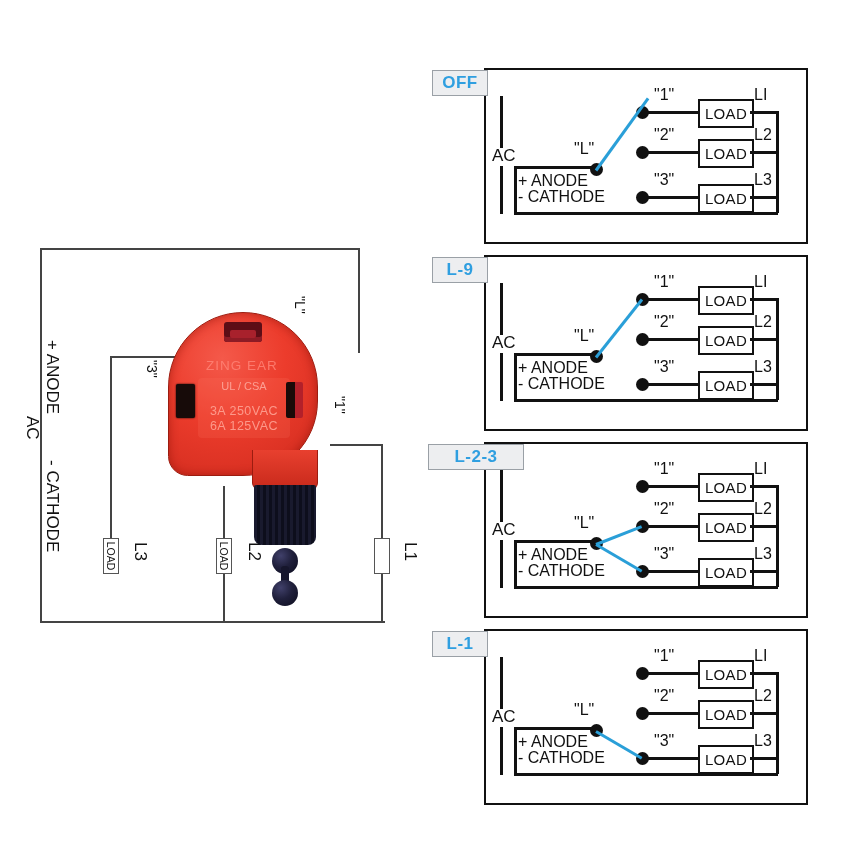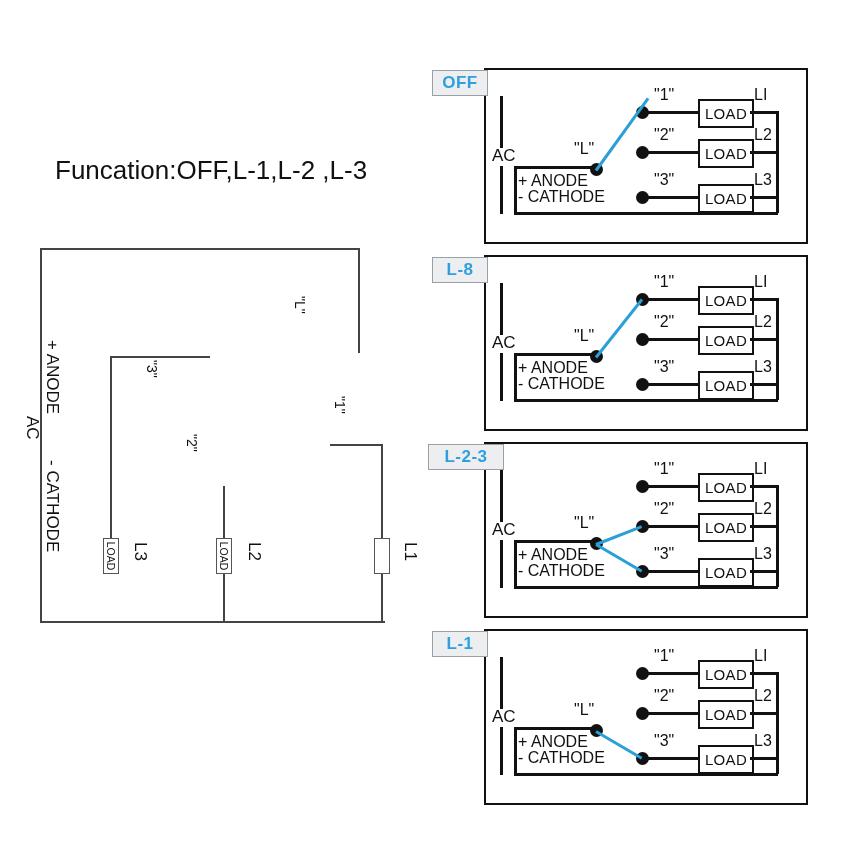--- a/index.html
+++ b/index.html
@@ -65,40 +65,39 @@
   .sw-link{position:absolute;left:113px;top:266px;width:8px;height:22px;
            background:#16162c;border-radius:3px;}
 
   
   .panel{position:absolute;left:484px;width:320px;height:172px;
          border:2.4px solid #111;background:#fff;}
   .plabel{position:absolute;width:56px;height:26px;background:#edeef0;
           border:1.5px solid #9aa0a6;box-sizing:border-box;
           display:flex;align-items:center;justify-content:center;
           font-size:17px;color:#2f9fe0;font-weight:600;letter-spacing:.5px;}
-  .plabel.wide{width:76px;}
+  .plabel.wide{width:96px;}
 
   .wire{position:absolute;background:#111;}
   .wH{height:2.6px;}
   .wV{width:2.6px;}
   .dot{position:absolute;width:13px;height:13px;border-radius:50%;background:#111;}
   .ld{position:absolute;width:52px;height:25px;border:2.4px solid #111;background:#fff;
       display:flex;align-items:center;justify-content:center;
       font-size:15px;letter-spacing:.3px;}
   .tlab{position:absolute;font-size:16px;color:#111;white-space:nowrap;}
   .llab{position:absolute;font-size:16px;color:#111;white-space:nowrap;}
   .acbig{position:absolute;font-size:17px;color:#111;}
   .blue{position:absolute;background:#2a9fd8;height:3px;transform-origin:0 50%;}
 </style>
 </head>
 <body>
 
 <div class="root">
 
-  <div class="title">Funcation:OFF,L-1,L-2 ,L-3</div>
 
   <div class="leftdiag">
 
     <div class="ln lnV" style="left:0;top:0;height:375px;"></div>
     <div class="ln lnH" style="left:0;top:0;width:320px;"></div>
     <div class="ln lnV" style="left:318px;top:0;height:105px;"></div>
     <div class="ln lnH" style="left:0;top:373px;width:345px;"></div>
 
     <span class="rotlabel" style="left:22px;top:92px;">+ ANODE</span>
     <span class="rotlabel" style="left:2px;top:168px;">AC</span>
@@ -126,20 +125,38 @@
       <span>LOAD</span>
     </div>
     <span class="rotlabel" style="left:224px;top:294px;">L2</span>
 
     <div class="loadbox" style="left:334px;top:290px;">
       <span></span>
     </div>
     <span class="rotlabel" style="left:380px;top:294px;">L1</span>
   </div>
 
+  <div class="switchwrap">
+    <div class="sw-body"></div>
+    <div class="sw-topslot"></div>
+    <div class="sw-brand">ZING EAR</div>
+    <div class="sw-plate"></div>
+    <div class="sw-marks">UL / CSA</div>
+    <div class="sw-rat">
+      <div>3A  250VAC</div>
+      <div>6A  125VAC</div>
+    </div>
+    <div class="sw-termL"></div>
+    <div class="sw-termR"></div>
+    <div class="sw-shoulder"></div>
+    <div class="sw-stem"></div>
+    <div class="sw-bead b1"></div>
+    <div class="sw-link"></div>
+    <div class="sw-bead b2"></div>
+  </div>
 
   <div id="panels">
       <div class="panel" style="top: 68px;">
         <div class="wire wV" style="left:14px;top:26px;height:52px;"></div>
         <div class="wire wV" style="left:14px;top:96px;height:48px;"></div>
         <div class="wire wH" style="left:14px;top:98px;width:0;"></div>
         <span class="acbig" style="left:6px;top:76px;">AC</span>
         <div class="wire wV" style="left:28px;top:96px;height:0;"></div>
         <div class="wire wH" style="left:28px;top:96px;width:82px;"></div>
         <div class="wire wV" style="left:28px;top:96px;height:0;"></div>
@@ -280,16 +297,16 @@
         <div class="ld" style="left:212px;top:114px;">LOAD</div>
         <div class="wire wH" style="left:264px;top:126px;width:28px;"></div>
         <span class="llab" style="left:268px;top:101px;">L3</span>
         <div class="wire wV" style="left:290px;top:41px;height:102px;"></div>
         <div class="wire wH" style="left:264px;top:142px;width:28px;"></div>
         <div class="blue" style="left:110px;top:98.5px;width:53.33854141237835px;background:#2a9fd8;transform:rotate(30.411081267125372deg);"></div>
       </div>
     </div>
 
 <div class="plabel" style="left: 432px; top: 70px; position: absolute;">OFF</div>
-    <div class="plabel" style="left: 432px; top: 257px; position: absolute;">L-8</div>
+    <div class="plabel" style="left: 432px; top: 257px; position: absolute;">L-9</div>
     <div class="plabel wide" style="left: 428px; top: 444px; position: absolute;">L-2-3</div>
     <div class="plabel" style="left: 432px; top: 631px; position: absolute;">L-1</div>
   </div>
 
 </body></html>

